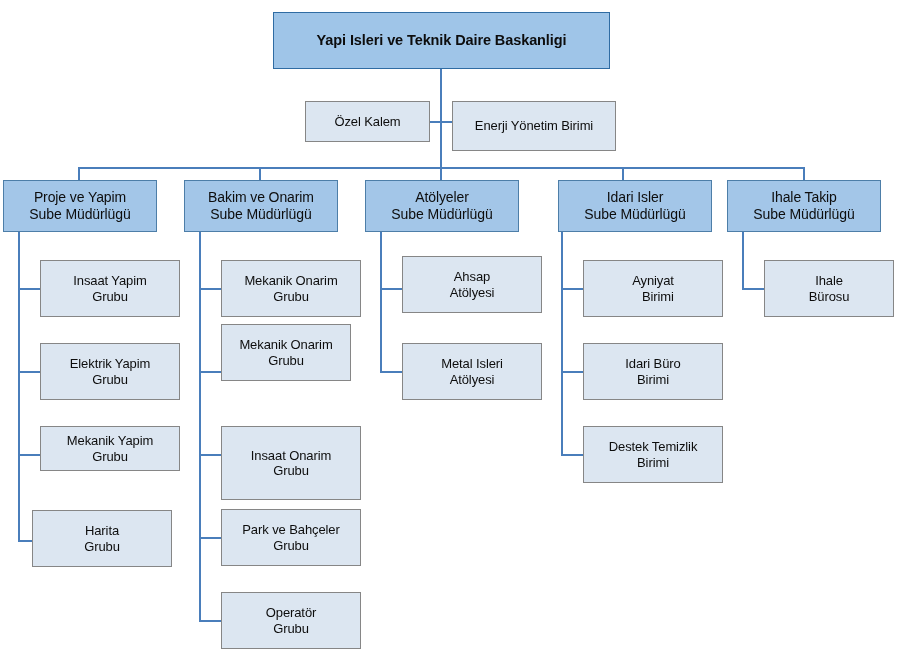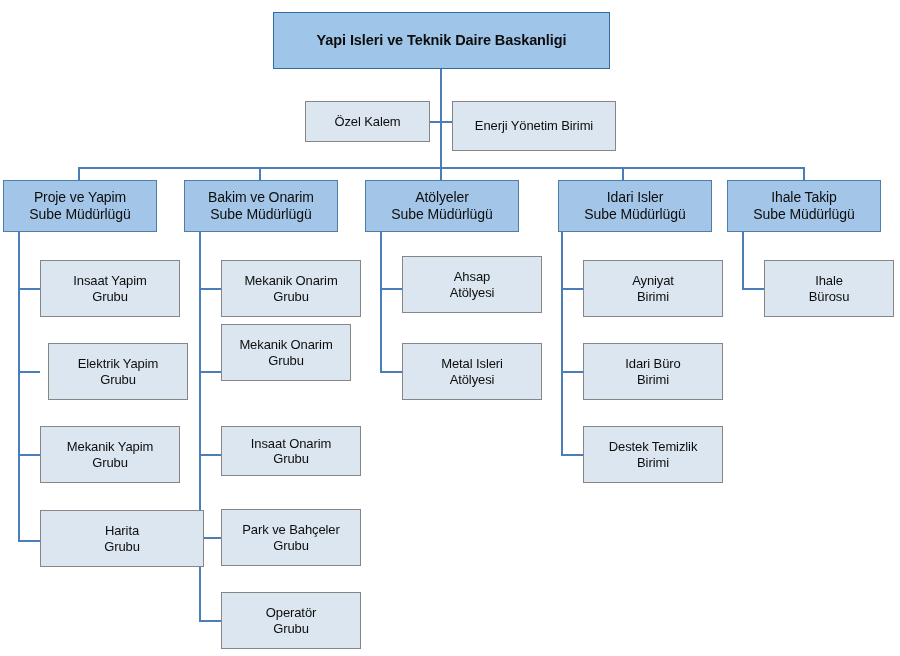--- a/index.html
+++ b/index.html
@@ -109,44 +109,44 @@
 Sube Müdürlügü</div>
   <div class="node level-div" style="left:365px; top:180px; width:154px; height:52px;">Atölyeler
 Sube Müdürlügü</div>
   <div class="node level-div" style="left:546px; top:180px; width:154px; height:52px;margin-left:12px;">Idari Isler
 Sube Müdürlügü</div>
   <div class="node level-div" style="left:727px; top:180px; width:154px; height:52px;">Ihale Takip
 Sube Müdürlügü</div>
 
   <div class="node level-leaf" style="left:40px; top:260px; width:140px; height:57px;">Insaat Yapim
 Grubu</div>
-  <div class="node level-leaf" style="left:48px; top:343px; width:140px; height:57px;">Elektrik Yapim
+  <div class="node level-leaf" style="left:40px; top:343px; width:140px; height:57px;">Elektrik Yapim
 Grubu</div>
-  <div class="node level-leaf" style="left:40px; top:426px; width:140px; height:57px;">Mekanik Yapim
+  <div class="node level-leaf" style="left:40px; top:426px; width:140px; height:45px;">Mekanik Yapim
 Grubu</div>
-  <div class="node level-leaf" style="left:40px; top:510px; width:164px; height:57px;">Harita
+  <div class="node level-leaf" style="left:32px; top:510px; width:140px; height:57px;">Harita
 Grubu</div>
 
   <div class="node level-leaf" style="left:221px; top:260px; width:140px; height:57px;">Mekanik Onarim
 Grubu</div>
   <div class="node level-leaf" style="left:221px; top:324px; width:130px; height:57px;">Mekanik Onarim
 Grubu</div>
-  <div class="node level-leaf" style="left:221px; top:426px; width:140px; height:50px;">Insaat Onarim
+  <div class="node level-leaf" style="left:221px; top:426px; width:140px; height:74px;">Insaat Onarim
 Grubu</div>
   <div class="node level-leaf" style="left:221px; top:509px; width:140px; height:57px;">Park ve Bahçeler
 Grubu</div>
   <div class="node level-leaf" style="left:221px; top:592px; width:140px; height:57px;">Operatör
 Grubu</div>
 
   <div class="node level-leaf" style="left:402px; top:256px; width:140px; height:57px;">Ahsap
 Atölyesi</div>
   <div class="node level-leaf" style="left:402px; top:343px; width:140px; height:57px;">Metal Isleri
 Atölyesi</div>
 
-  <div class="node level-leaf" style="left:583px; top:260px; width:140px; height:57px;">Ayniyat
+  <div class="node level-leaf" style="left:583px; top:260px; width:140px; height:57px;text-align:right;">Ayniyat
 Birimi</div>
   <div class="node level-leaf" style="left:583px; top:343px; width:140px; height:57px;">Idari Büro
 Birimi</div>
   <div class="node level-leaf" style="left:583px; top:426px; width:140px; height:57px;">Destek Temizlik
 Birimi</div>
 
   <div class="node level-leaf" style="left:764px; top:260px; width:130px; height:57px;">Ihale
 Bürosu</div>
 
 </div>

